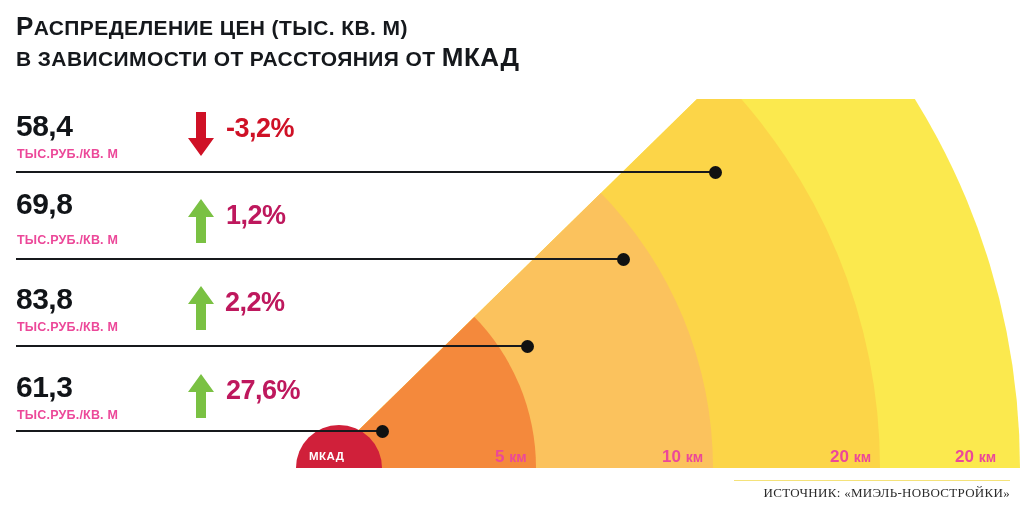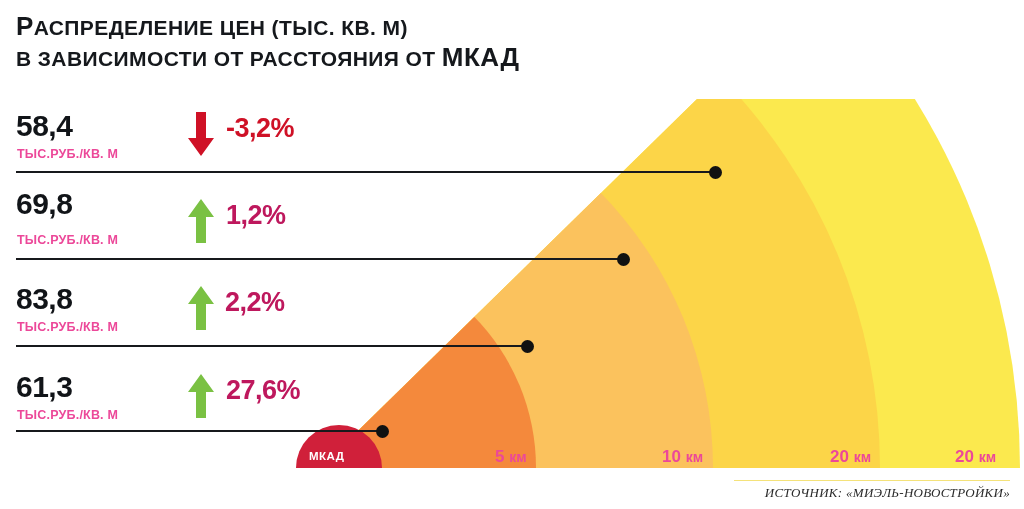--- a/index.html
+++ b/index.html
@@ -69,21 +69,20 @@
     color:#fff;font-size:11.5px;font-weight:bold;
     letter-spacing:.5px;
   }
 
   
   .source{
     position:absolute;right:14px;bottom:8px;
     font-family:"Liberation Serif",serif;
     font-size:13px;color:#2a2a2a;letter-spacing:.3px;
     white-space:nowrap;
-    font-style:italic;
   }
   .source-rule{position:absolute;right:14px;bottom:28px;width:276px;height:1px;background:#f4e27a;}
 </style>
 </head>
 <body>
 
 <div id="root">
 
   <svg class="fan" viewBox="0 0 1024 509" width="1024" height="509" preserveAspectRatio="none">
     <defs>

